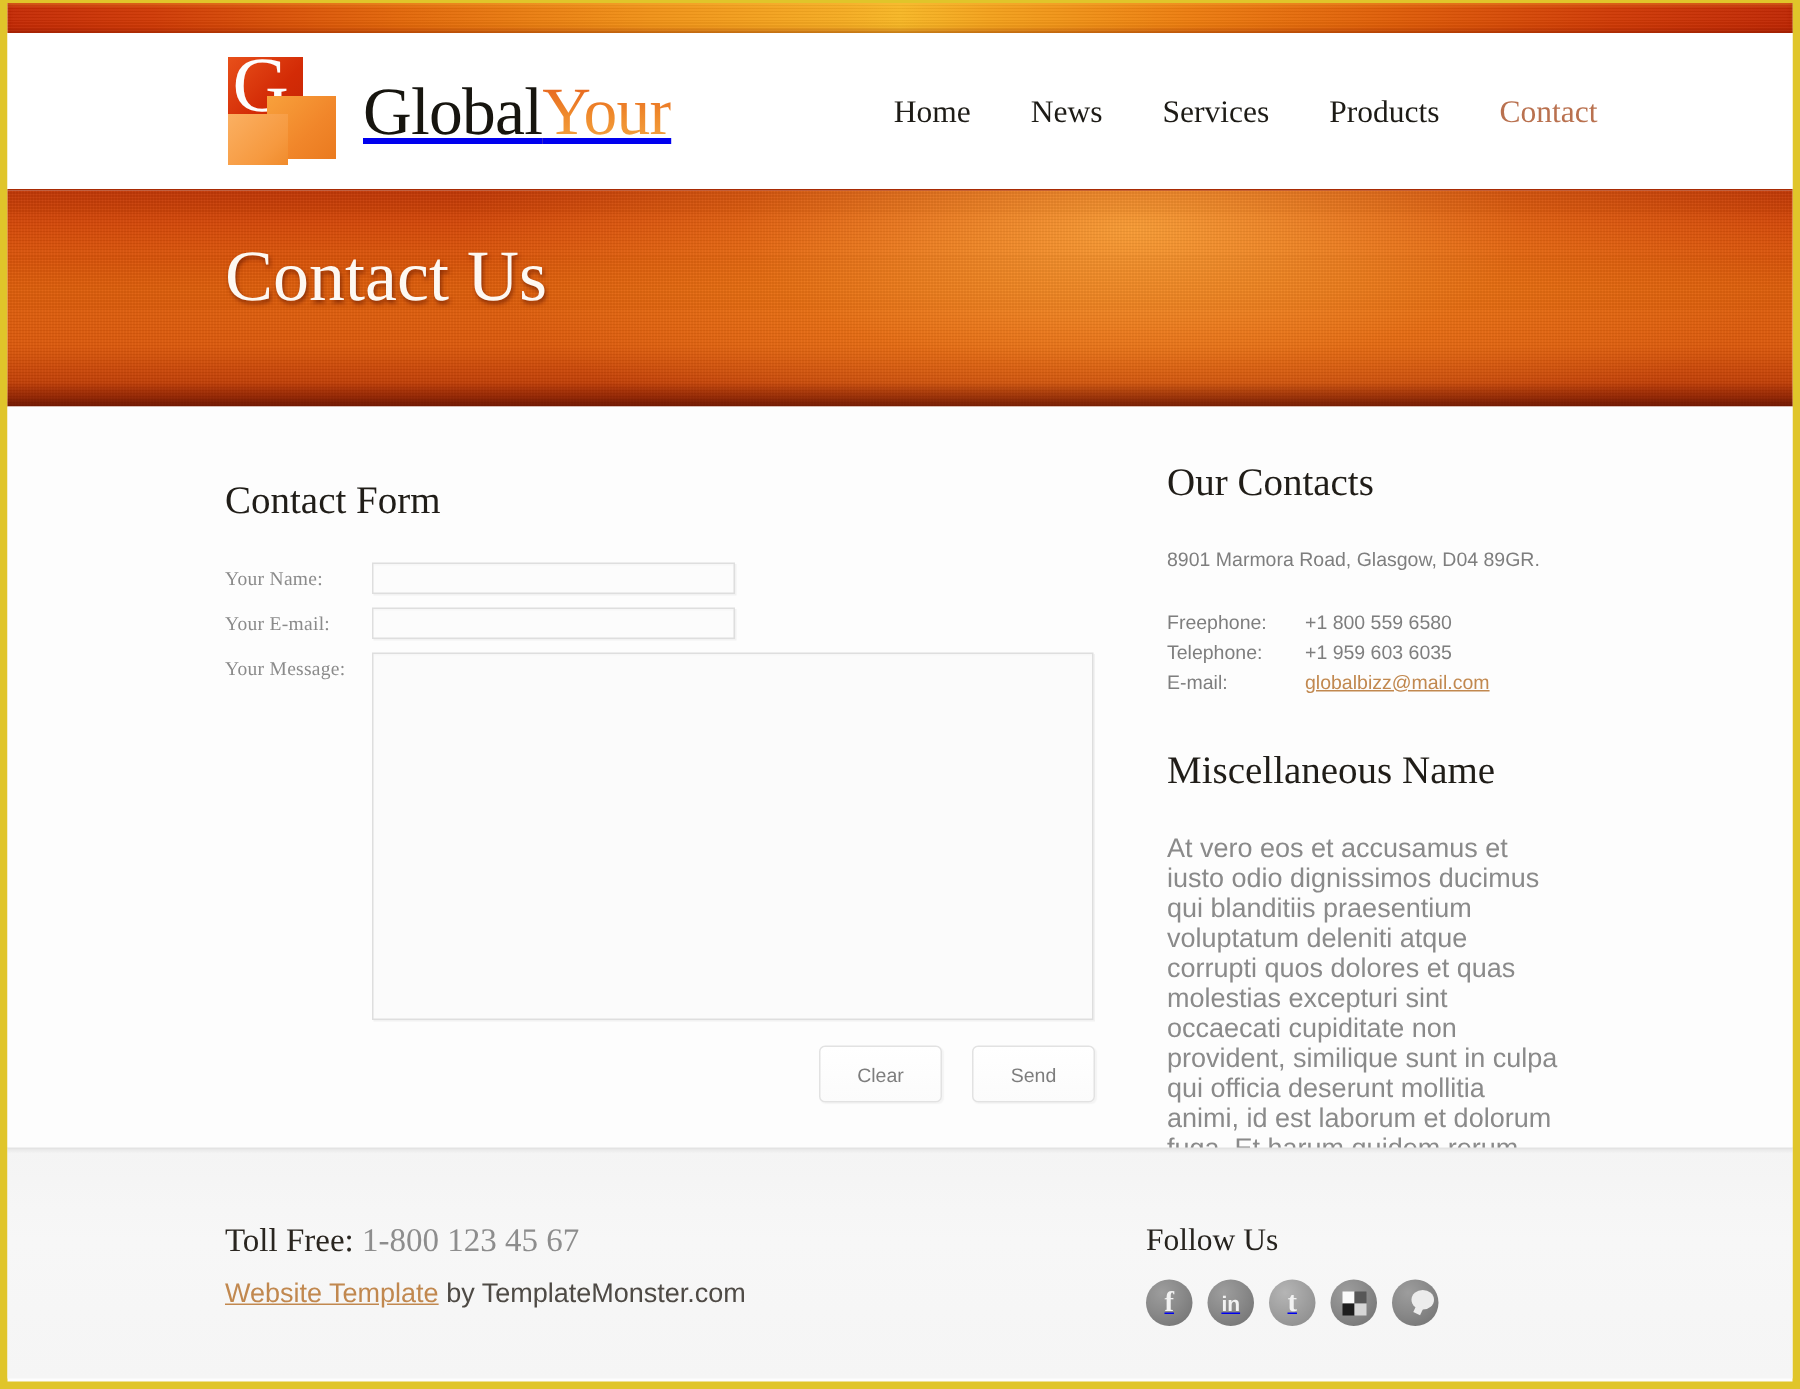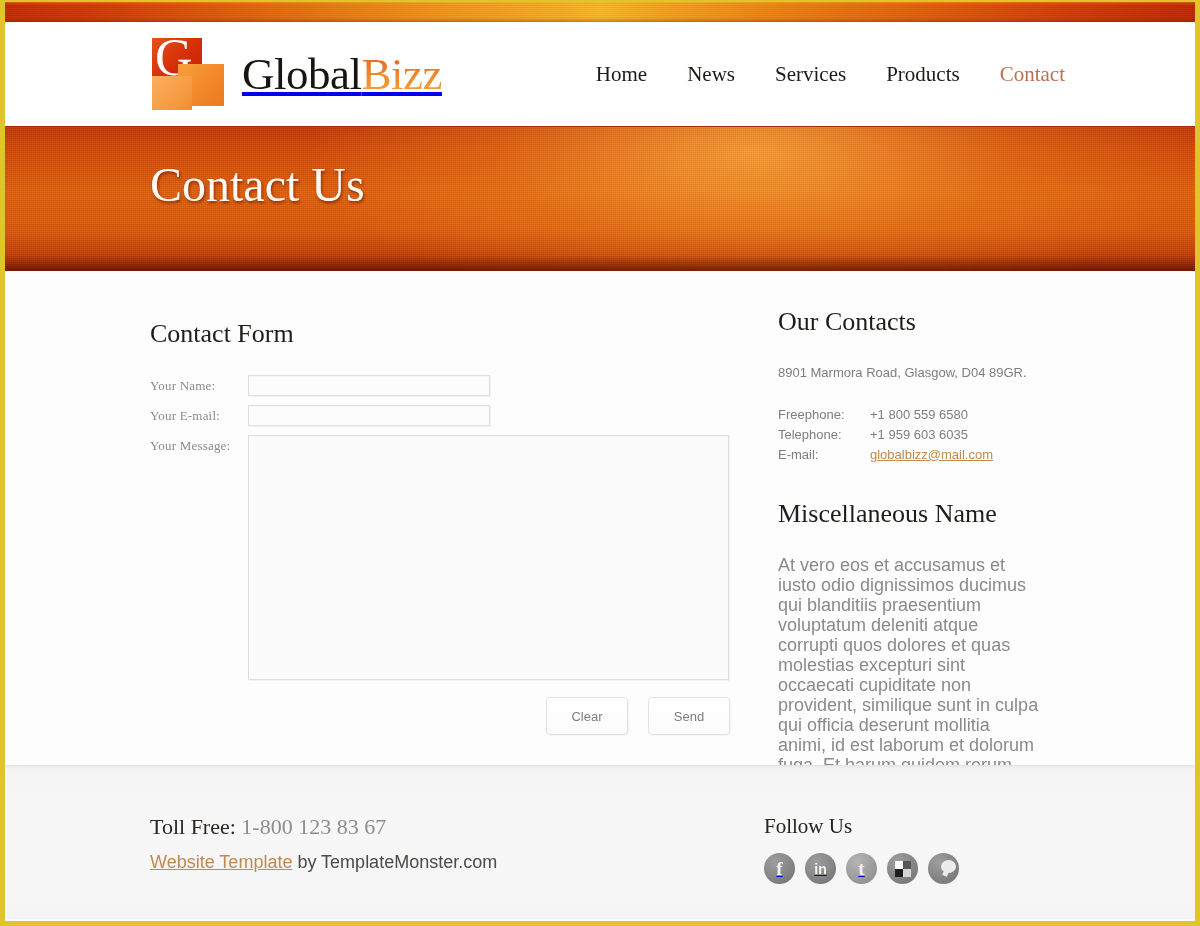--- a/index.html
+++ b/index.html
@@ -324,21 +324,21 @@
   <div class="header">
     <a class="logo-wrap" href="#">
       <span class="logo-mark">
         <span class="sq-red">
           <span class="gletter">G</span>
         </span>
         <span class="sq-orange-mid"></span>
         <span class="sq-orange-small"></span>
       </span>
       <span class="logo-text">
-        <span class="global">Global</span><span class="bizz">Bizz</span>
+        <span class="global">Global</span><span class="bizz">Your</span>
       </span>
     </a>
 
     <nav class="nav">
       <a href="#">Home</a>
       <a href="#">News</a>
       <a href="#">Services</a>
       <a href="#">Products</a>
       <a href="#" class="active">Contact</a>
     </nav>
@@ -393,21 +393,21 @@
 
       <h2 class="section-title second">Miscellaneous Name</h2>
       <p class="misc-text">At vero eos et accusamus et iusto odio dignissimos ducimus qui blanditiis praesentium voluptatum deleniti atque corrupti quos dolores et quas molestias excepturi sint occaecati cupiditate non provident, similique sunt in culpa qui officia deserunt mollitia animi, id est laborum et dolorum fuga. Et harum quidem rerum facilis est et expedita distinctio libero tempore.</p>
     </div>
   </div>
 
   <div class="footer">
     <div class="foot-left">
       <div class="toll">
         <span>Toll Free:</span>
-        <span class="num">1-800 123 83 67</span>
+        <span class="num">1-800 123 45 67</span>
       </div>
       <div class="credit">
         <a href="#">Website Template</a><span> by TemplateMonster.com</span>
       </div>
       <div class="watermark"></div>
     </div>
 
     <div class="foot-right">
       <div class="follow-title">Follow Us</div>
       <div class="social-row">

